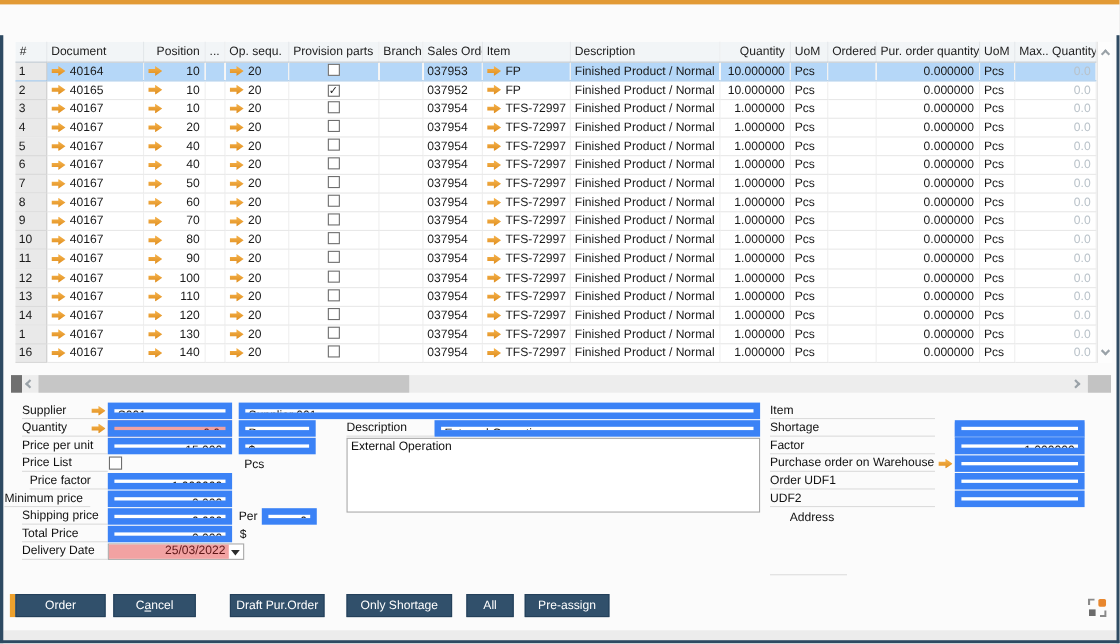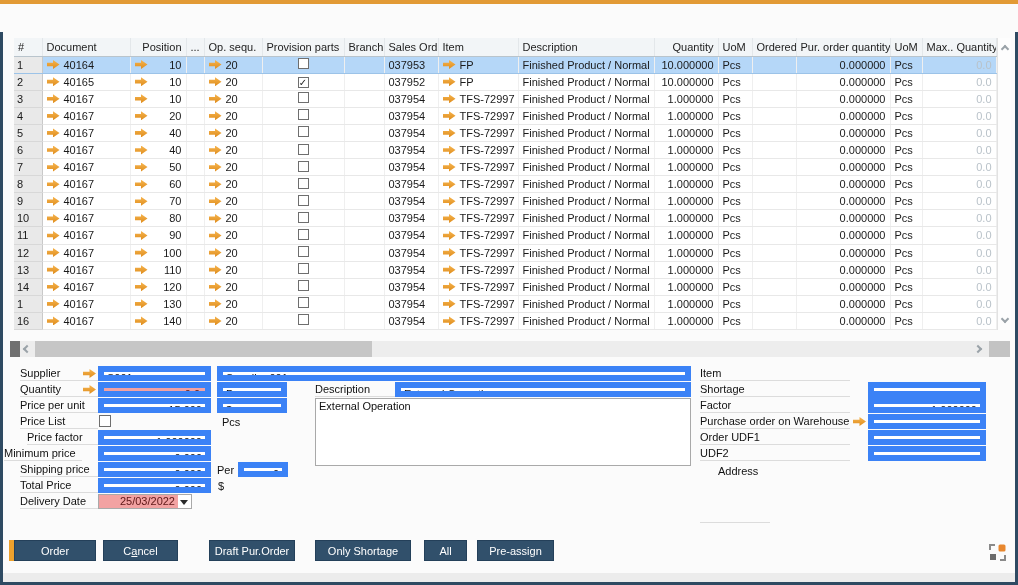--- a/index.html
+++ b/index.html
@@ -778,21 +778,21 @@
     <span class="farrow" style="left:83px;top:25px"></span>
 
     <div class="box" style="left:98px;top:6px;width:113px"><span>S001</span><span class="caret"></span></div>
     <div class="box num err" style="left:98px;top:22px;width:113px;padding-right:5px">0.0</div>
     <div class="box num" style="left:98px;top:38px;width:113px">15.000</div>
     <span class="fcb" style="left:99px;top:55px"></span>
     <div class="box num" style="left:98px;top:70px;width:113px">1.000000</div>
     <div class="box num" style="left:98px;top:86px;width:113px">0.000</div>
     <div class="box num" style="left:98px;top:102px;width:113px">0.000</div>
     <div class="box num" style="left:98px;top:118px;width:113px">0.000</div>
-    <div class="datefield" style="left:98px;top:134px;width:94px">
+    <div class="datefield" style="left:98px;top:134px;width:124px">
       <span class="pink">25/03/2022</span>
       <span class="caret"></span>
     </div>
 
     <div class="box" style="left:217px;top:6px;width:474px">Supplier 001</div>
     <div class="box" style="left:217px;top:22px;width:70px"><span>Pcs</span><span class="caret"></span></div>
     <div class="lbl" style="left:315px;top:22px;width:80px">Description</div>
     <div class="box" style="left:395px;top:22px;width:296px">External Operation</div>
     <div class="box" style="left:217px;top:38px;width:70px"><span>$</span><span class="caret"></span></div>
     <div class="tarea" style="left:315px;top:38px;width:376px;height:68px">External Operation</div>

